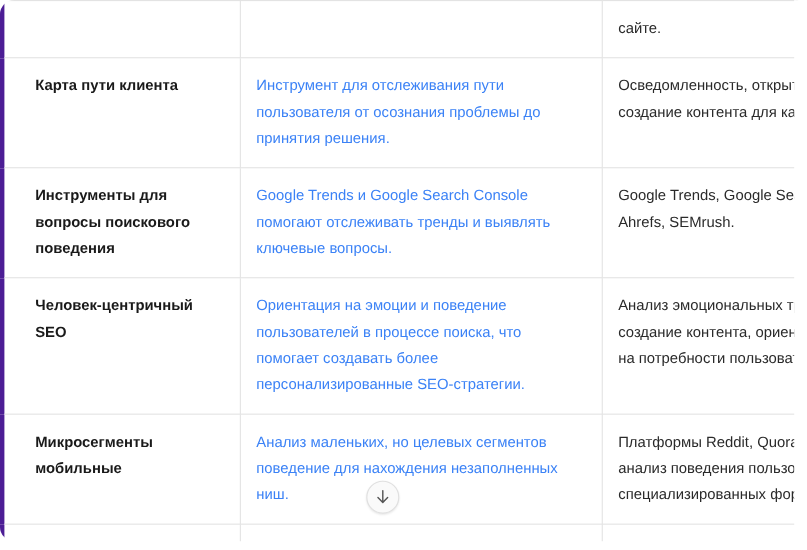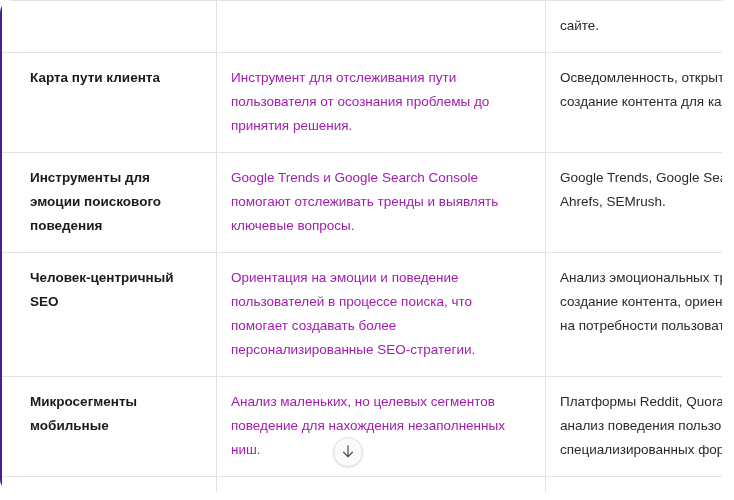--- a/index.html
+++ b/index.html
@@ -31,31 +31,31 @@
   table.content-table td {
     vertical-align: top;
     padding: 13px 14px 14px 14px;
     border-top: 1px solid #e3e3e3;
     border-bottom: 1px solid #e3e3e3;
     border-right: 1px solid #e3e3e3;
     font-size: 13.5px;
     line-height: 24px;
   }
   table.content-table tr td:first-child {
-    border-left: 2px solid #4c1d95;
+    border-left: 4px solid #4c1d95;
     padding-left: 28px;
   }
   td.col-term {
     width: 172px;
     font-weight: bold;
     color: #1a1a1a;
   }
   td.col-desc {
     width: 300px;
-    color: #a21caf;
+    color: #3b82f6;
   }
   td.col-tools {
     width: 248px;
     color: #2a2a2a;
   }
   
   .clip-row td {
     padding-top: 0;
     padding-bottom: 13px;
     border-top: none;
@@ -100,21 +100,21 @@
         <td class="col-tools">сайте.</td>
       </tr>
 
       <tr>
         <td class="col-term">Карта пути клиента</td>
         <td class="col-desc">Инструмент для отслеживания пути пользователя от осознания проблемы до принятия решения.</td>
         <td class="col-tools">Осведомленность, открытие, решение: создание контента для каждого этапа.</td>
       </tr>
 
       <tr>
-        <td class="col-term">Инструменты для эмоции поискового поведения</td>
+        <td class="col-term">Инструменты для вопросы поискового поведения</td>
         <td class="col-desc">Google Trends и Google Search Console помогают отслеживать тренды и выявлять ключевые вопросы.</td>
         <td class="col-tools">Google Trends, Google Search Console, Ahrefs, SEMrush.</td>
       </tr>
 
       <tr>
         <td class="col-term">Человек-центричный SEO</td>
         <td class="col-desc">Ориентация на эмоции и поведение пользователей в процессе поиска, что помогает создавать более персонализированные SEO-стратегии.</td>
         <td class="col-tools">Анализ эмоциональных триггеров, создание контента, ориентированного на потребности пользователя.</td>
       </tr>
 

